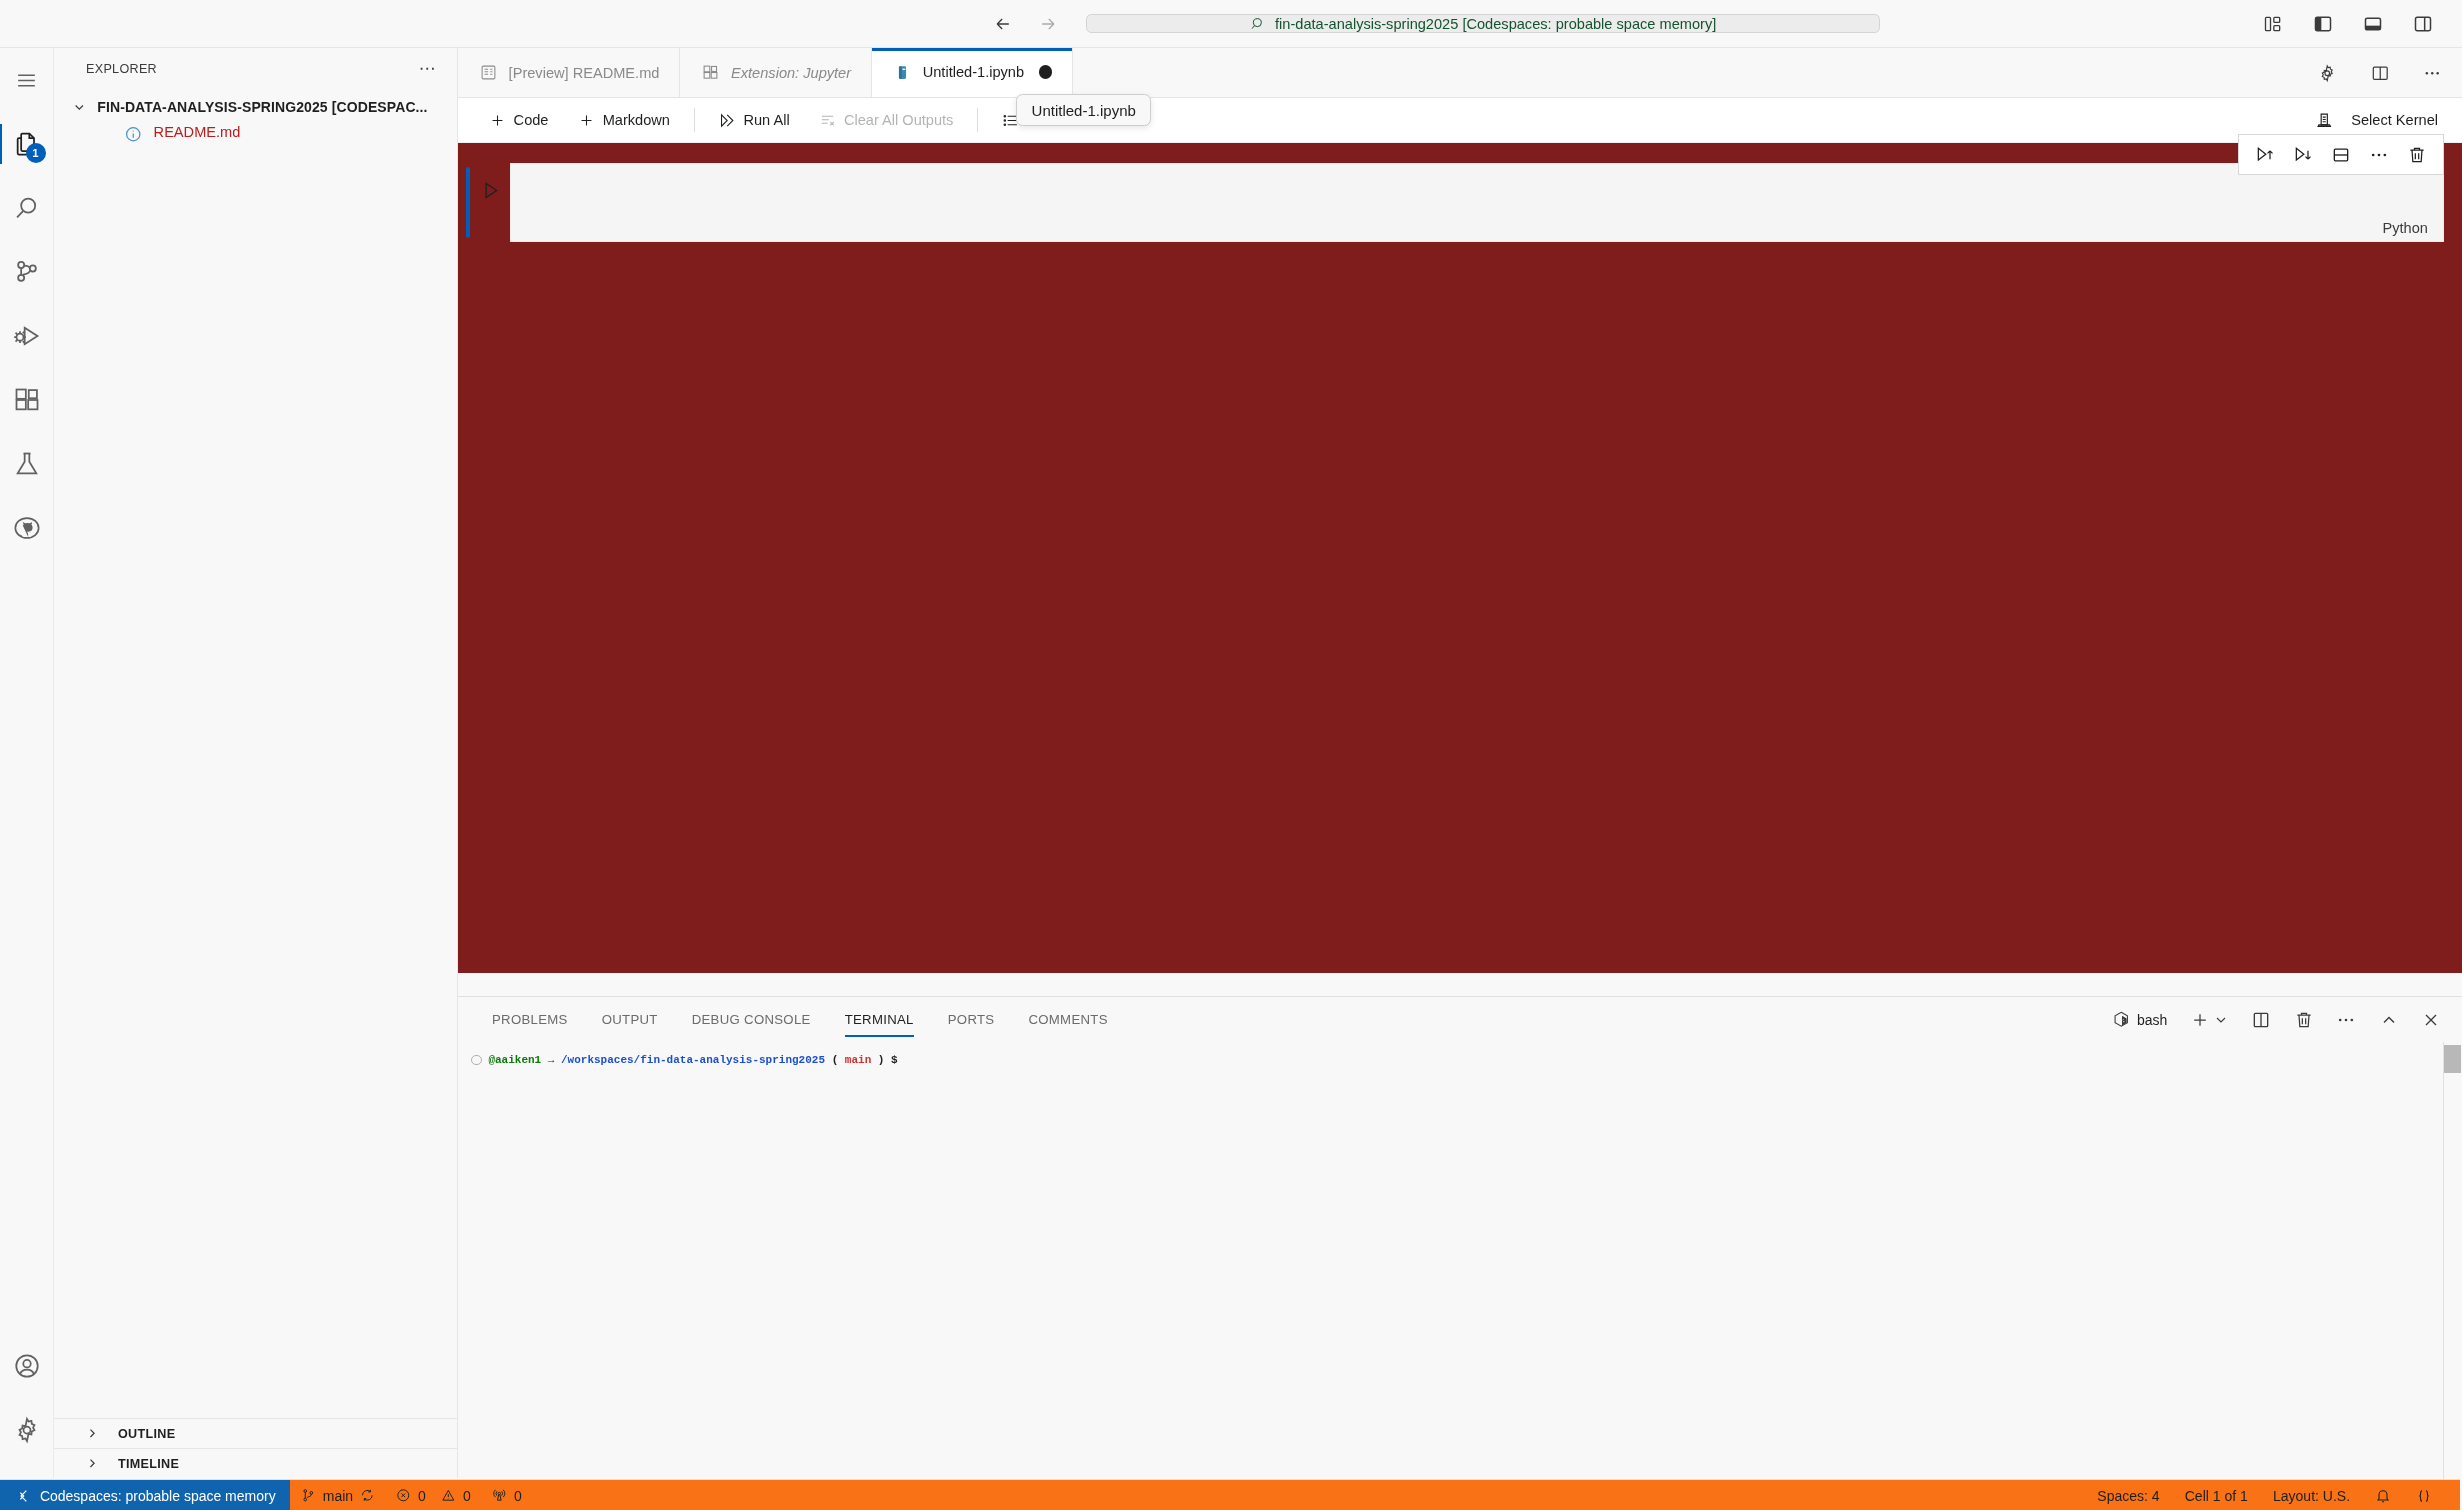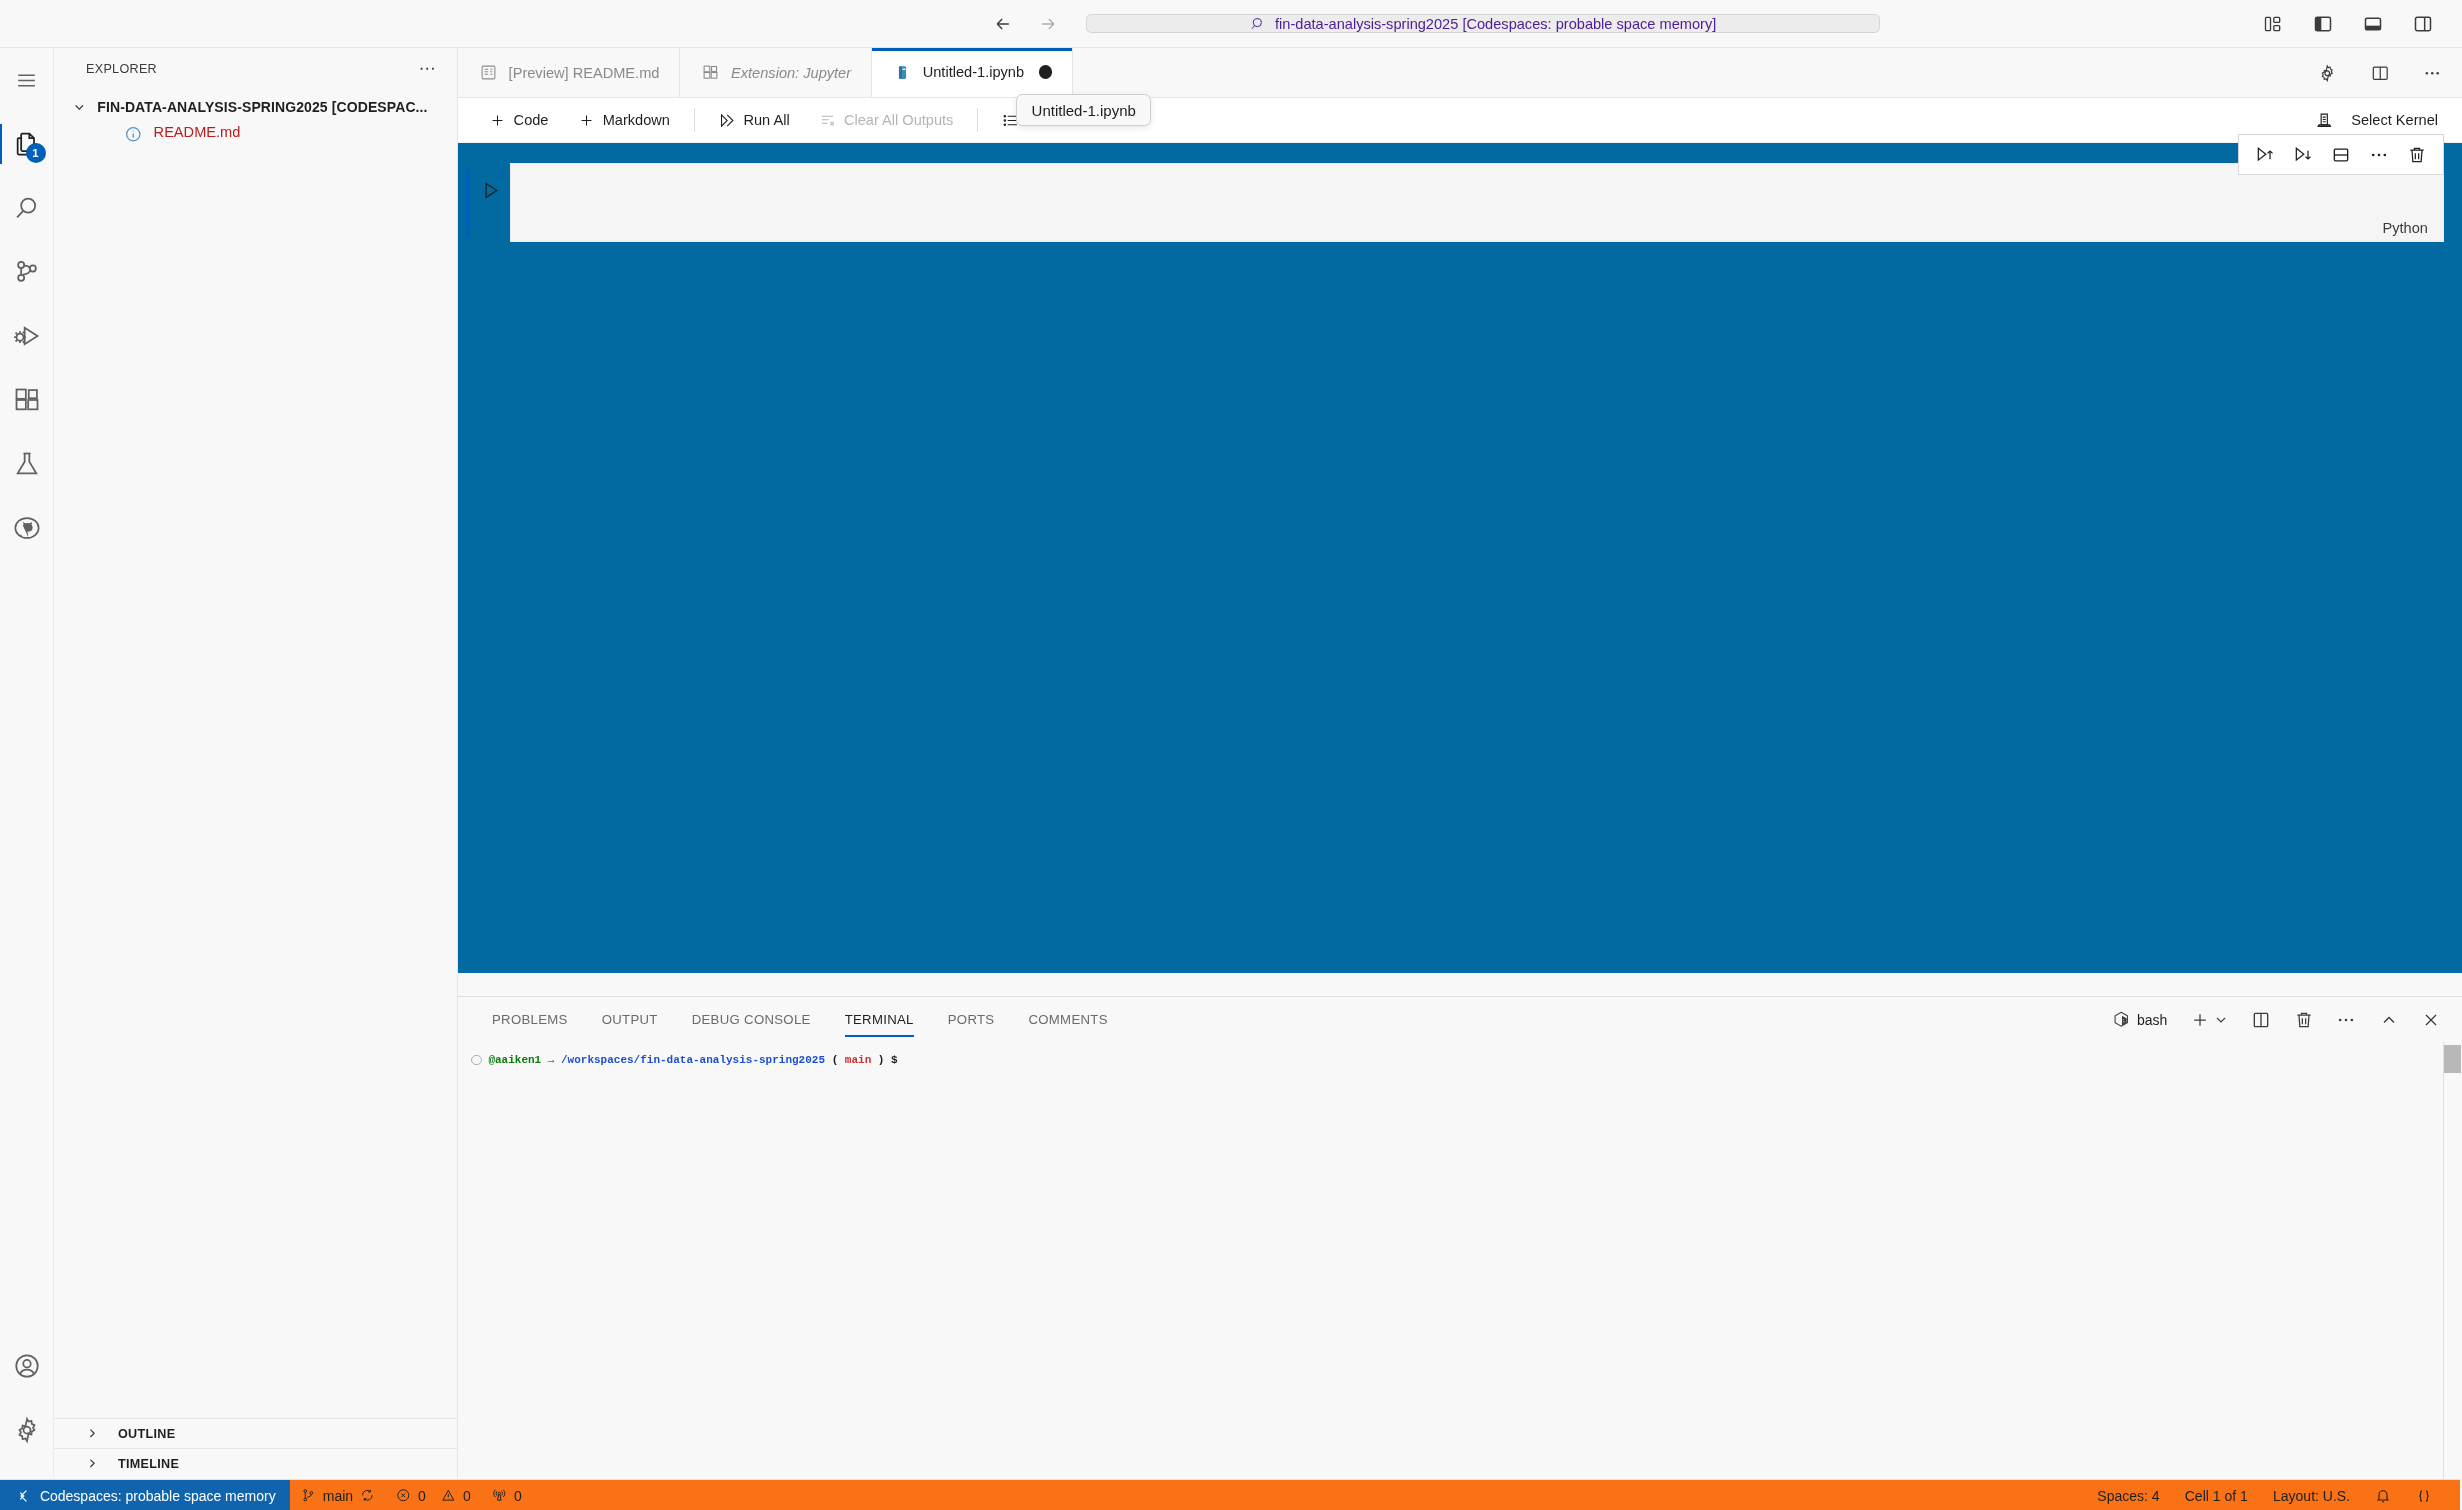--- a/index.html
+++ b/index.html
@@ -23,21 +23,21 @@
     flex:1; height:100%; display:flex; align-items:center; justify-content:center;
     gap: 0px;
   }
   .nav-arrows { display:flex; align-items:center; gap:22.5px; margin-right:26.5px; }
   .nav-arrow { width:22.5px; height:22.5px; display:flex; align-items:center; justify-content:center; color:#3b3b3b; }
   .nav-arrow.disabled { color:#aaa; }
   .cmd-center {
     width: 794px; height: 19px; background:#ececec;
     border:0.7px solid #d4d4d4; border-radius:5.3px;
     display:flex; align-items:center; justify-content:center; gap:9.3px;
-    font-size:14.6px; color:#4c1d95;
+    font-size:14.6px; color:#14532d;
   }
   .tb-right { width:371px; height:100%; display:flex; align-items:center; justify-content:flex-end; padding-right:26.5px; gap:25px; }
   .layout-icon { width:25px; height:25px; display:flex; align-items:center; justify-content:center; color:#3b3b3b; }
 
   
   .activitybar {
     position:absolute; top:48px; left:0; width:54px; height:1430px;
     background:#f8f8f8; display:flex; flex-direction:column; align-items:center;
     border-right:0.7px solid #eaeaea;
   }
@@ -125,21 +125,21 @@
     position:absolute; right:24px; display:flex; align-items:center; gap:18px;
     font-size:14.6px; color:#1f1f1f;
   }
   .tooltip {
     position:absolute; left:1016px; top:94px;
     background:#f8f8f8; border:0.7px solid #cecece; border-radius:6.6px;
     padding:6.6px 14.6px; font-size:15px; color:#1f1f1f;
     box-shadow:0 2px 6.6px rgba(0,0,0,.10); z-index:40; white-space:nowrap;
   }
 
-  .nb-body { flex:1; background:#0369a1; position:relative; padding-top:12px; }
+  .nb-body { flex:1; background:#7f1d1d; position:relative; padding-top:12px; }
   .cell {
     position:relative; margin:8px 0 0 8px; height:79px; display:flex; align-items:stretch;
   }
   .cell-focus-bar { width:4px; background:#005fb8; border-radius:2px; margin:4px 0; }
   .cell-run {
     width:40px; display:flex; align-items:flex-start; justify-content:center; padding-top:17px;
     color:#1f1f1f;
   }
   .cell-editor {
     flex:1; margin-right:18.5px; background:#f5f5f5; border:0.7px solid #eaeaea;

